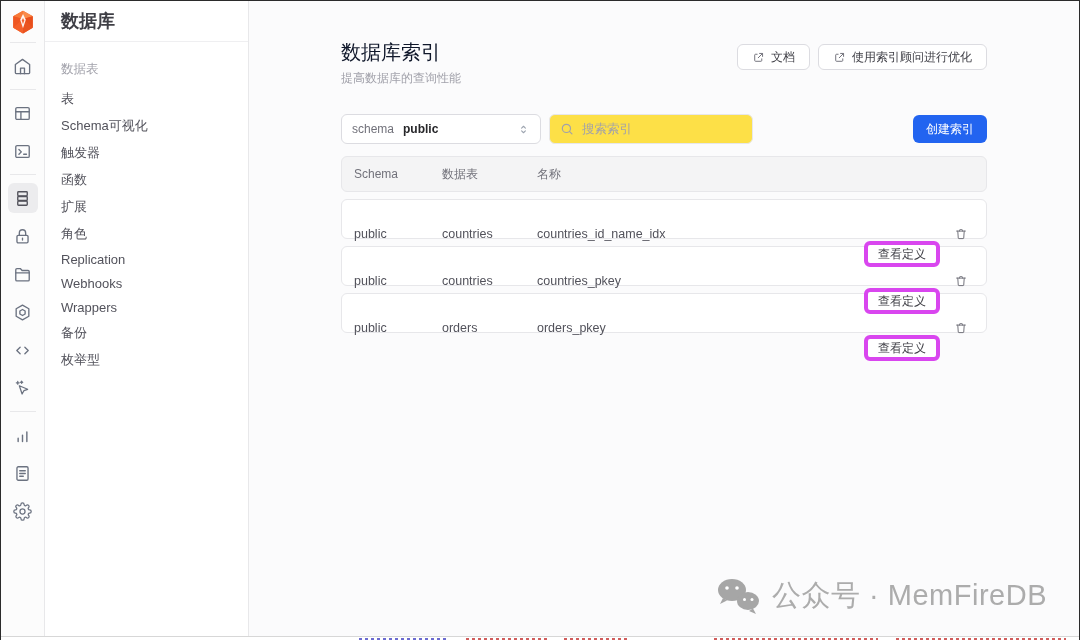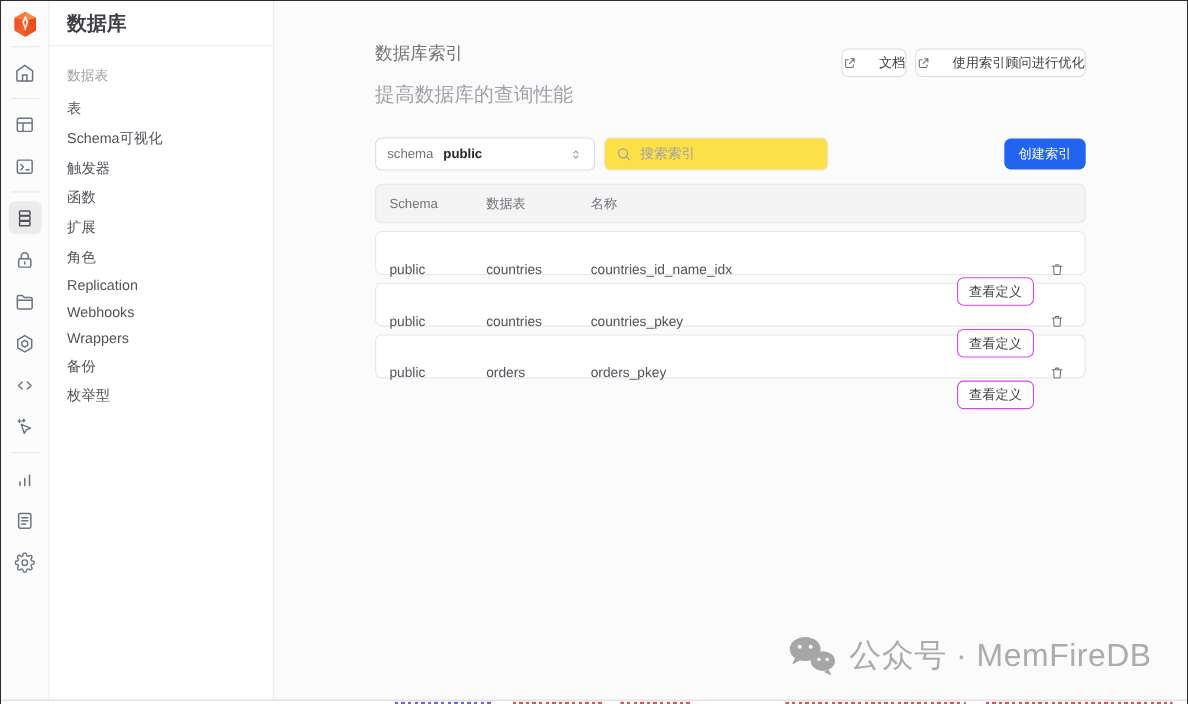--- a/index.html
+++ b/index.html
@@ -25,24 +25,24 @@
   .sb-menu { padding:14px 0; }
   .sb-section { font-size:12.5px; color:#a1a1aa; padding:5px 16px 7px; }
   .sb-item { font-size:13px; color:#52525b; padding:4.5px 16px; cursor:pointer; }
   .sb-item.active { color:#18181b; }
 
   
   .main { flex:1; background:#fbfbfc; position:relative; overflow:hidden; }
   .content { width:646px; margin:0 auto; padding-top:38px; }
 
   .head-row { display:flex; justify-content:space-between; align-items:flex-start; }
-  .page-title { font-size:16px; font-weight:500; color:#737373; }
-  .page-sub { font-size:18px; color:#a1a1aa; margin-top:14px; }
+  .page-title { font-size:20px; font-weight:500; color:#0f172a; }
+  .page-sub { font-size:12px; color:#a1a1aa; margin-top:4px; }
   .head-actions { display:flex; gap:8px; margin-top:5px; }
-  .btn-outline { display:flex; align-items:center; gap:20px; height:26px; padding:0 0;
+  .btn-outline { display:flex; align-items:center; gap:6px; height:26px; padding:0 14px;
                  background:#fff; border:1px solid #dcdce1; border-radius:6px;
                  font-size:12px; color:#3f3f46; cursor:pointer; }
   .btn-outline svg { color:#71717a; }
 
   .controls { display:flex; align-items:center; gap:8px; margin-top:27px; }
   .select { width:200px; height:30px; background:#fff; border:1px solid #dcdce1; border-radius:6px;
             display:flex; align-items:center; gap:9px; padding:0 10px; cursor:pointer; }
   .select .lbl { font-size:12px; color:#71717a; }
   .select .val { font-size:12px; font-weight:600; color:#27272a; }
   .select .chev { margin-left:auto; color:#9ca3af; display:flex; }
@@ -57,21 +57,21 @@
                  border-radius:6px; font-size:12px; cursor:pointer; font-family:Liberation Mono, monospace; }
 
   .table { margin-top:12px; }
   .t-head { height:36px; background:#f4f4f5; border:1px solid #e7e7ea; border-radius:6px;
             display:grid; grid-template-columns:88px 95px 1fr auto; align-items:center; padding:0 12px; }
   .t-head .th { font-size:12px; color:#71717a; }
   .t-row { height:40px; background:#fff; border:1px solid #e7e7ea; border-radius:6px; margin-top:7px;
            display:grid; grid-template-columns:88px 95px 1fr auto; align-items:center; padding:0 12px; }
   .t-cell { font-size:12.5px; color:#52525b; }
   .row-actions { display:flex; align-items:center; gap:8px; }
-  .btn-view { height:26px; padding:0 10px; background:#fff; border:1px solid #d946ef; border-radius:6px;
+  .btn-view { height:26px; padding:0 10px; background:#fff; border:4px solid #d946ef; border-radius:6px;
               font-size:12px; color:#3f3f46; cursor:pointer; font-family:inherit;margin-top:41px; }
   .btn-trash { width:26px; height:26px; display:flex; align-items:center; justify-content:center;
                background:transparent; border:none; color:#71717a; cursor:pointer; }
 
   
   .watermark { position:absolute; right:32px; bottom:24px; display:flex; align-items:center; gap:11px;
                color:#acacac; font-size:29px; letter-spacing:0.5px; pointer-events:none; }
 
   
   .bottom-strip { position:absolute; left:0; right:0; bottom:0; height:4px; background:#fff;

